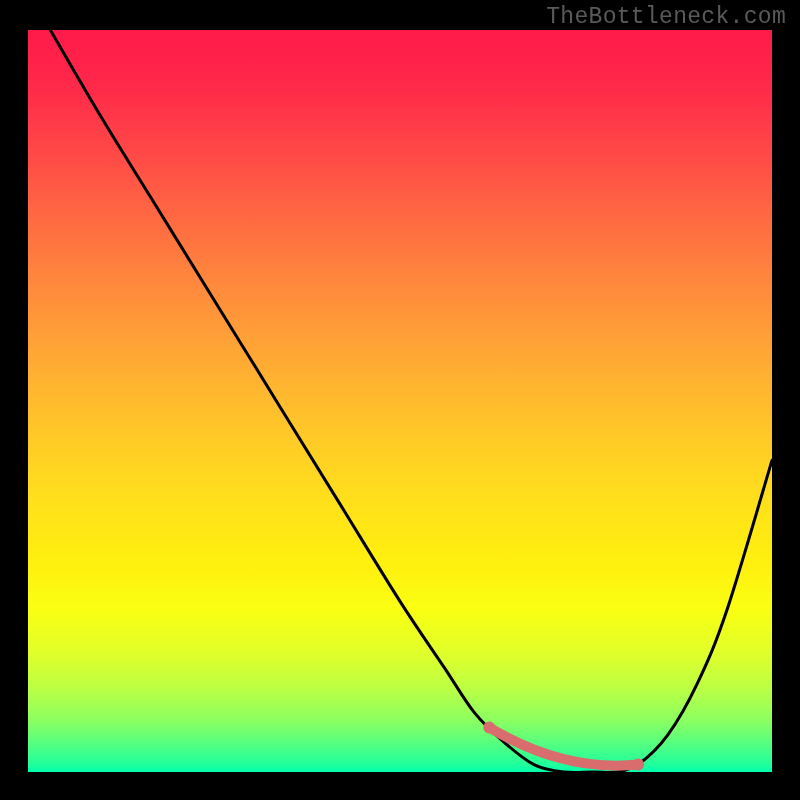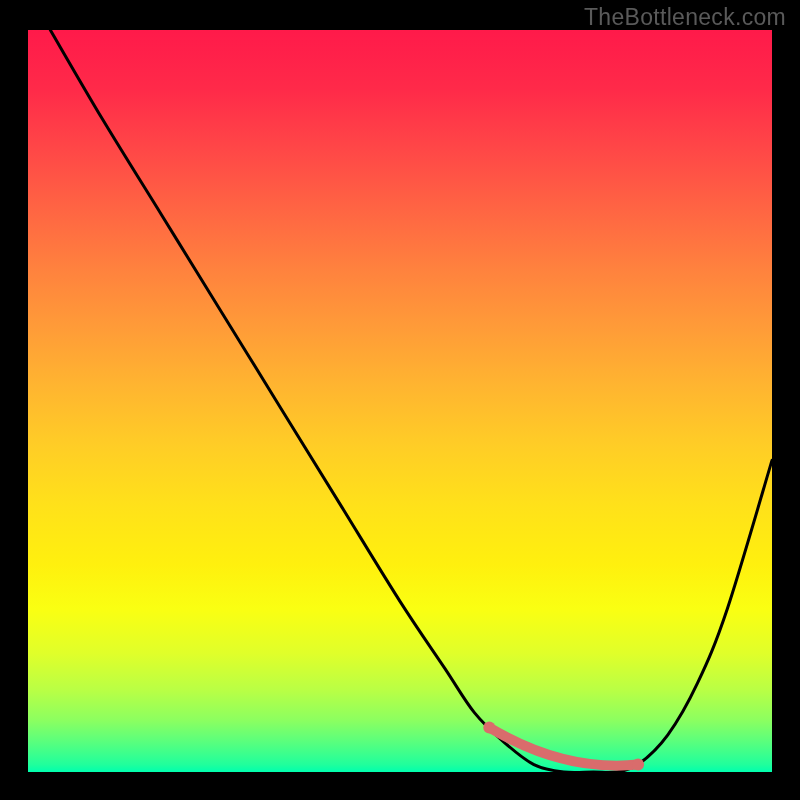--- a/index.html
+++ b/index.html
@@ -1,17 +1,17 @@
 <!DOCTYPE html>
 <html><head>
 <meta charset="utf-8">
 <style>
 * { margin: 0; padding: 0; box-sizing: border-box; }
 body { width: 800px; height: 800px; background: #000; position: relative; overflow: hidden; font-family: Arial, sans-serif; }
-.watermark { position: absolute; top: 4px; right: 14px; color: #5a5a5a; font-size: 23px; font-weight: 500; letter-spacing: 0.3px; z-index: 10; }
+.watermark { position: absolute; top: 4px; right: 14px; color: #5a5a5a; font-size: 23px; font-weight: 500; letter-spacing: 0.3px; z-index: 10; font-family: Liberation Mono, monospace; }
 .plot-area { position: absolute; left: 28px; top: 30px; width: 744px; height: 742px; background: linear-gradient(to bottom,
   #ff1a4a 0%, #ff2a49 8%, #ff4747 16%, #ff6443 24%, #ff813e 32%, #ff9b38 40%,
   #ffb530 48%, #ffcd26 56%, #ffe11a 64%, #fff00e 72%, #faff12 78%,
   #e0ff2a 84%, #b9ff45 89%, #8cff60 93%, #58ff7e 96%, #20ff9c 99%, #00ffae 100%);
 }
 .curve-svg { position: absolute; left: 0; top: 0; width: 744px; height: 742px; }
 </style>
 </head>
 <body>
 

